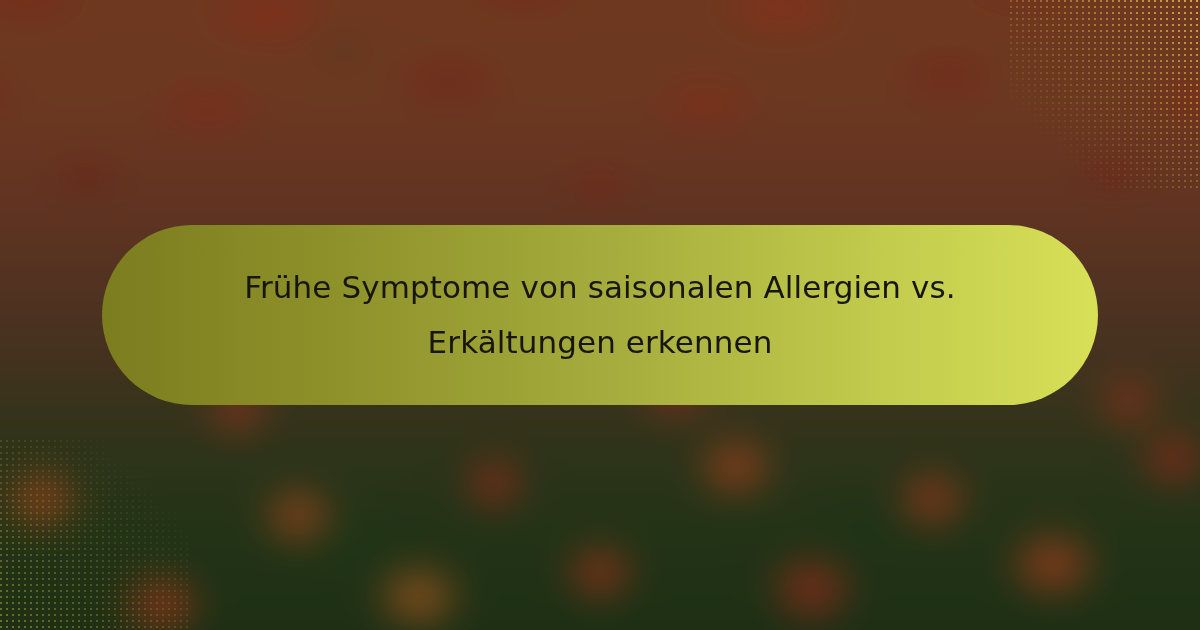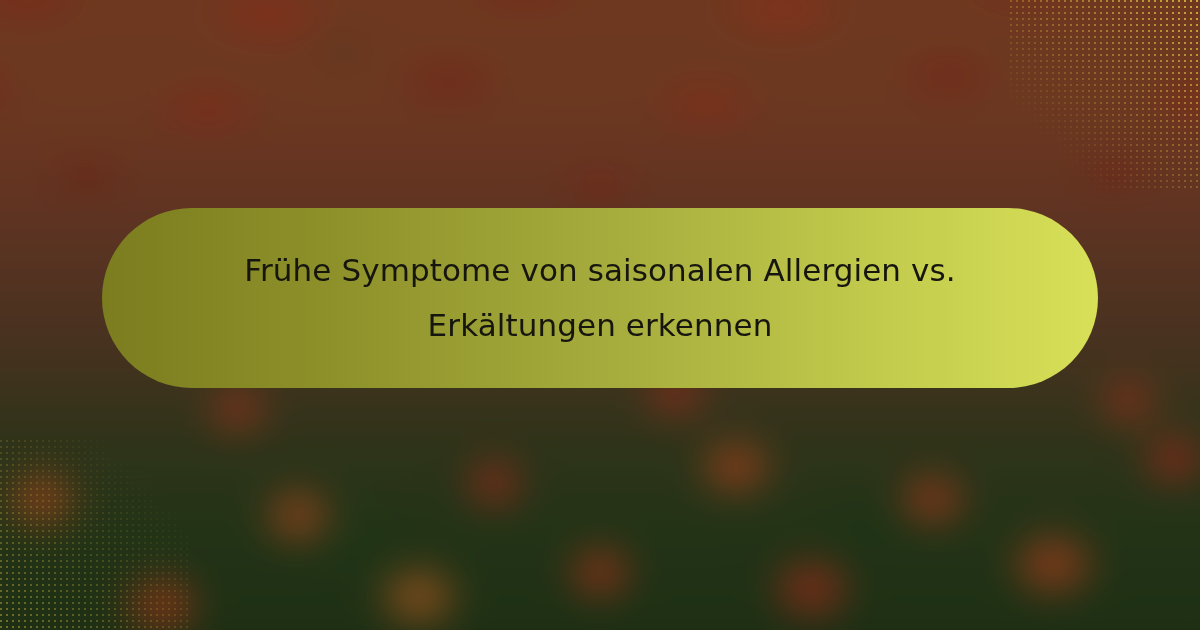--- a/index.html
+++ b/index.html
@@ -149,21 +149,21 @@
     position: absolute;
     inset: 0;
     background: rgba(26, 16, 8, 0.30);
     pointer-events: none;
   }
 
   
   .headline-pill {
     position: absolute;
     left: 102px;
-    top: 208px;
+    top: 225px;
     width: 996px;
     height: 180px;
     border-radius: 90px / 90px;
     background: linear-gradient(90deg, #7b7d1f 0%, #8d9029 22%, #a5ab3c 50%, #c2cb4c 78%, #d8e058 100%);
     display: flex;
     align-items: center;
     justify-content: center;
     box-sizing: border-box;
     padding: 0 70px;
   }

